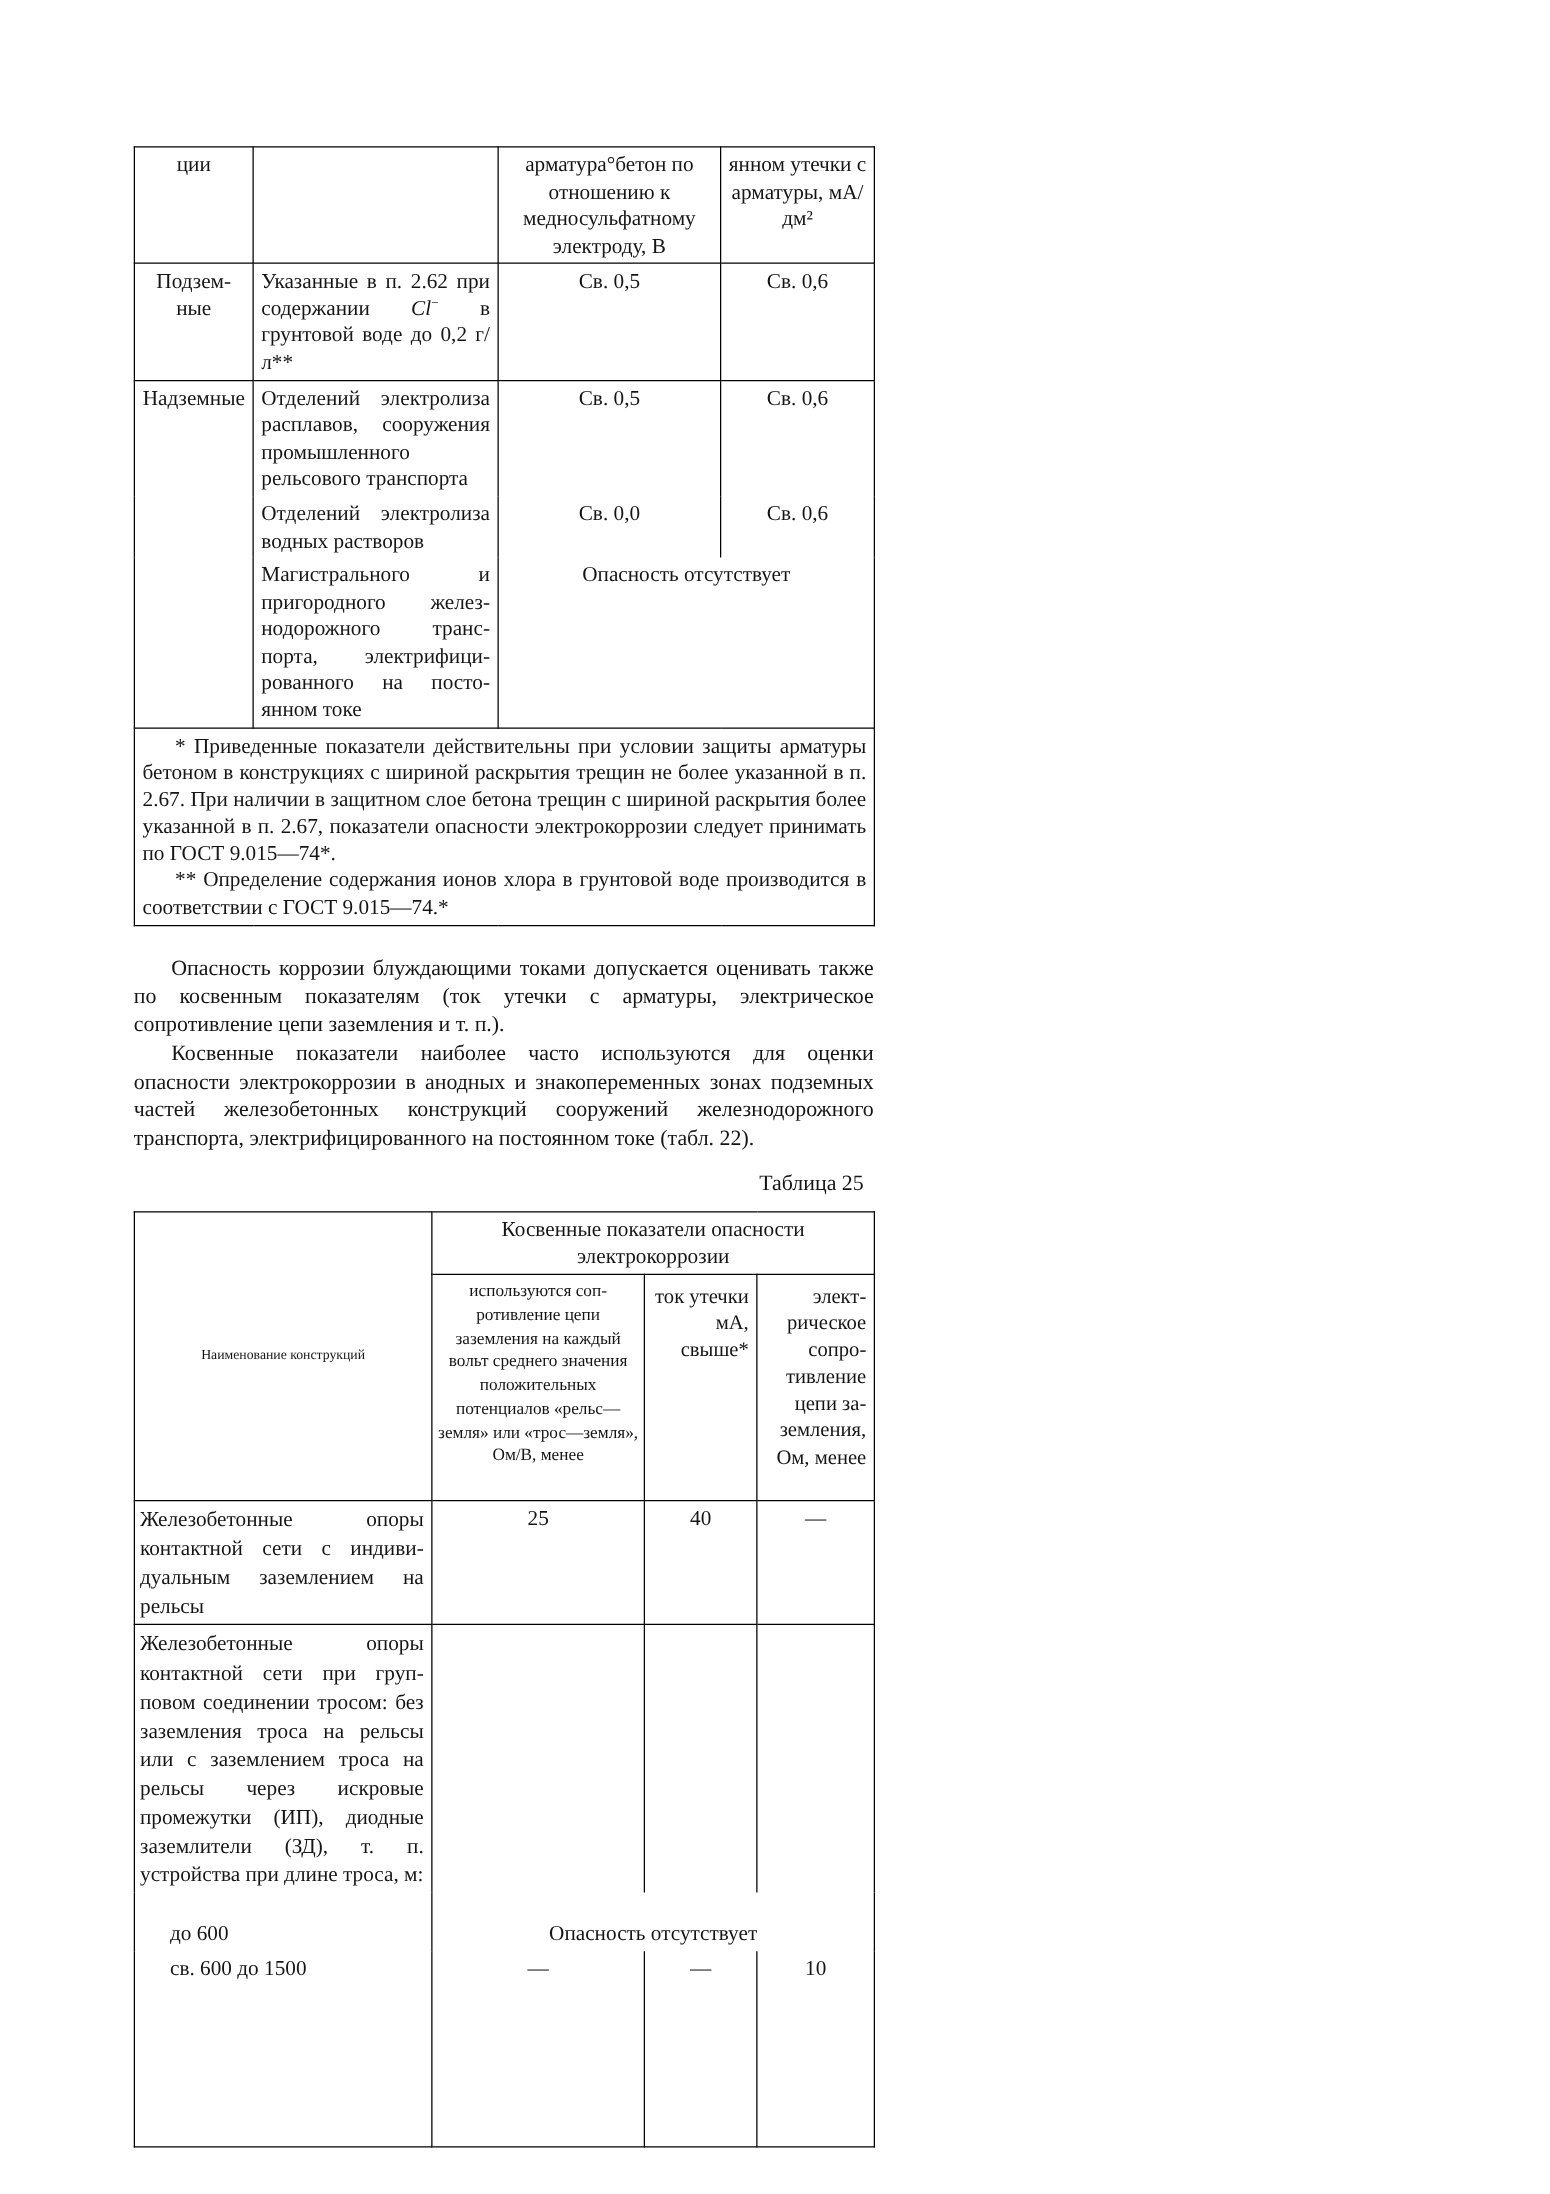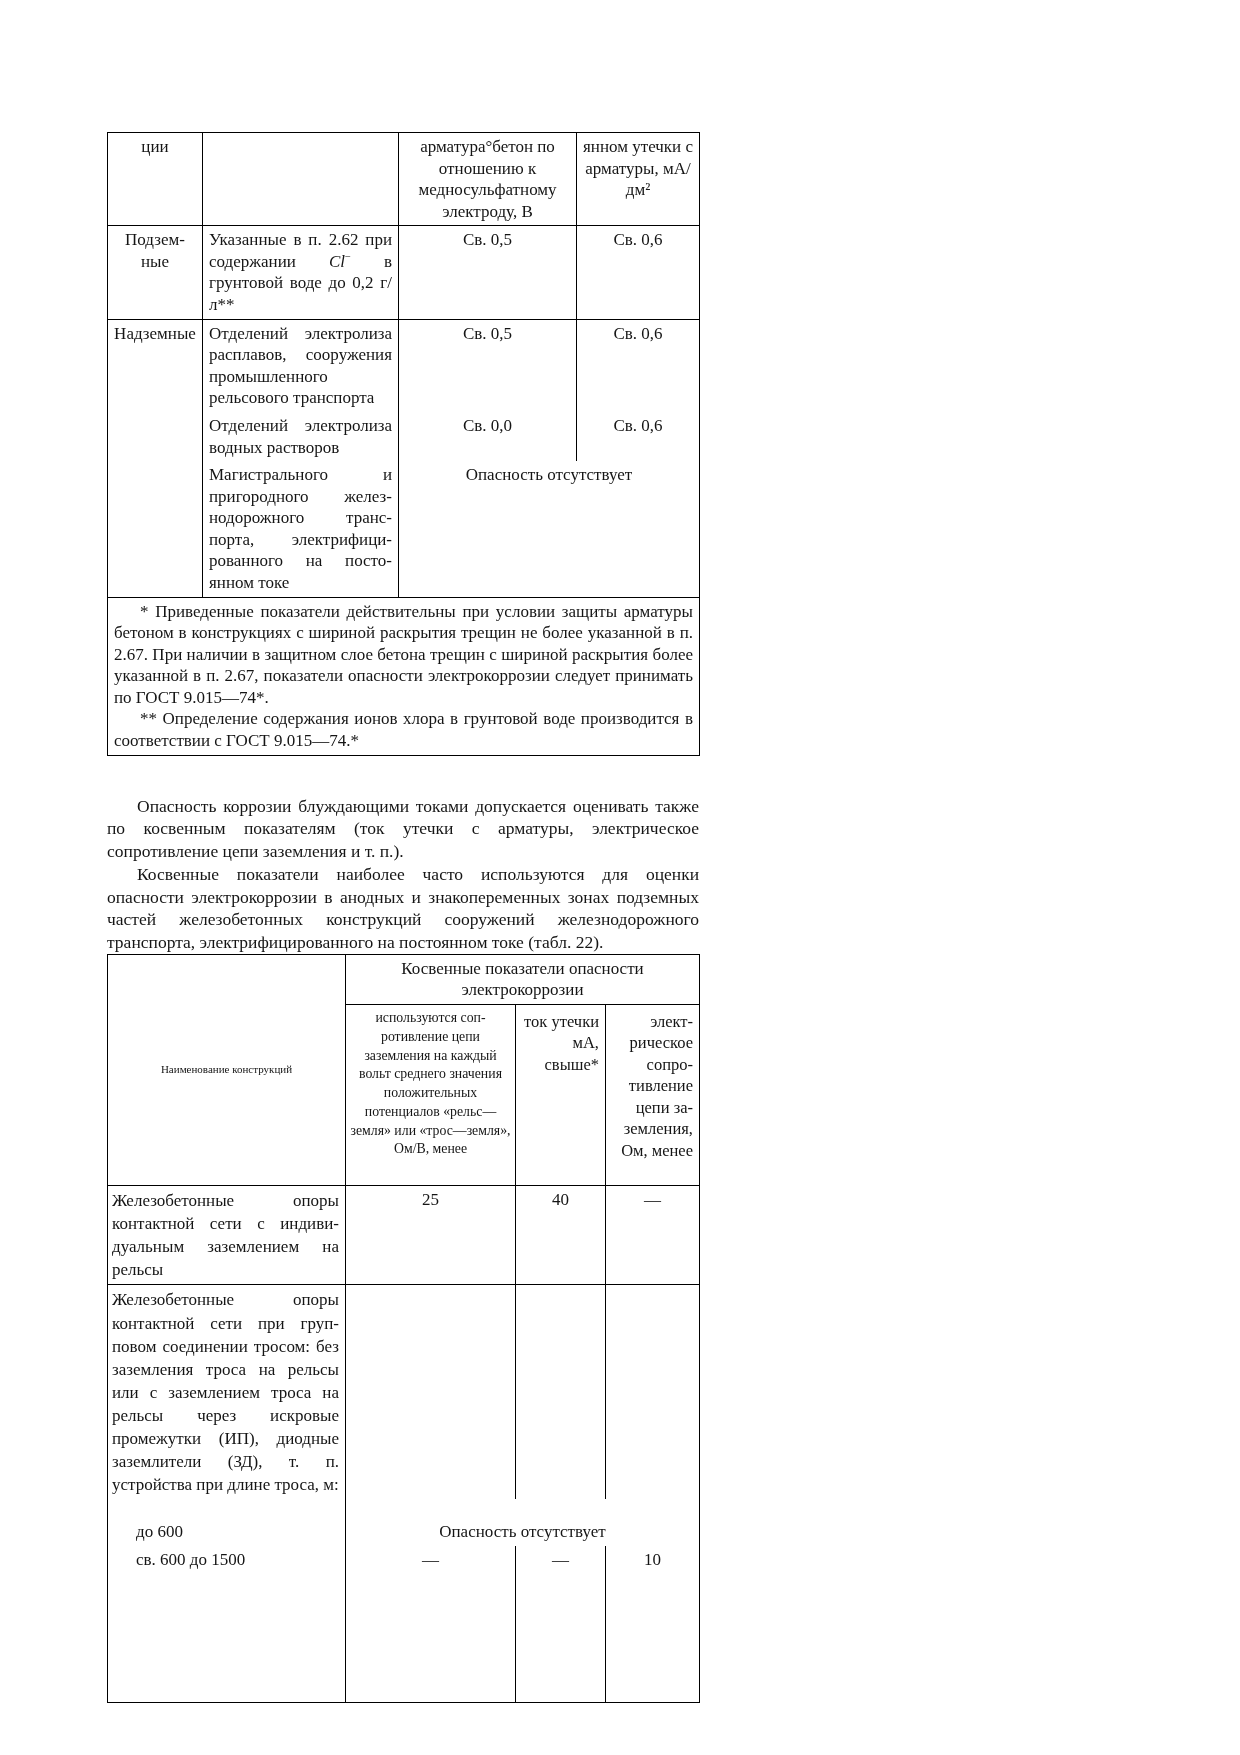--- a/index.html
+++ b/index.html
@@ -6,21 +6,21 @@
   body {
     width: 1240px; height: 1755px;
     background: #ffffff;
     color: #151515;
     font-family: "Liberation Serif", serif;
     overflow: hidden;
     position: relative;
   }
   .page {
     position: absolute;
-    left: 107px; top: 132px;
+    left: 107px; top: 117px;
     width: 592px;
   }
 
   table.t {
     border-collapse: collapse;
     table-layout: fixed;
     width: 592px;
   }
   .t td {
     border: 1px solid #000;
@@ -42,21 +42,21 @@
   .lbl { padding-left: 3px; padding-right: 3px; margin-top: 32px; }
 
   .fncell { padding: 4px 7px 8px 7px; }
   .fn { margin: 0; text-align: justify; text-indent: 26px; font-size: 17px; line-height: 1.27; font-family: Liberation Serif, serif; }
 
   .para {
     margin: 0; width: 592px;
     font-size: 17.5px; line-height: 1.3;
     text-align: justify; text-indent: 30px;
   }
-  .para-first { margin-top: 39px; }
+  .para-first { margin-top: 22px; }
 
   .tcaption {
     margin: 14px 8px 12px 0;
     text-align: right;
     font-size: 17.5px;
   }
 
   
   .t2 .grp { height: 42px; vertical-align: middle; margin-top: 32px; }
   .t2 .name-hd { vertical-align: middle; font-size: 11px; }
@@ -119,20 +119,21 @@
           <p class="fn">* Приведенные показатели действительны при условии защиты арматуры бетоном в конструкциях с шириной раскрытия трещин не более указанной в п. 2.67. При наличии в защитном слое бетона трещин с шириной раскрытия более указанной в п. 2.67, показатели опасности электрокоррозии следует принимать по ГОСТ 9.015—74*.</p>
           <p class="fn">** Определение содержания ионов хлора в грунтовой воде производится в соответствии с ГОСТ 9.015—74.*</p>
         </td>
       </tr>
     </tbody>
   </table>
 
   <p class="para para-first">Опасность коррозии блуждающими токами допускается оценивать также по косвенным показателям (ток утечки с арматуры, электрическое сопротивление цепи заземления и т. п.).</p>
   <p class="para">Косвенные показатели наиболее часто используются для оценки опасности электрокоррозии в анодных и знакопеременных зонах подземных частей железобетонных конструкций сооружений железнодорожного транспорта, электрифицированного на постоянном токе (табл. 22).</p>
 
+  <div class="tcaption">Таблица 25</div>
 
   <table class="t t2">
     <colgroup>
       <col style="width:238px">
         <col style="width:170px">
         <col style="width:90px">
         <col style="width:94px">
     </colgroup>
     <tbody>
       <tr>

